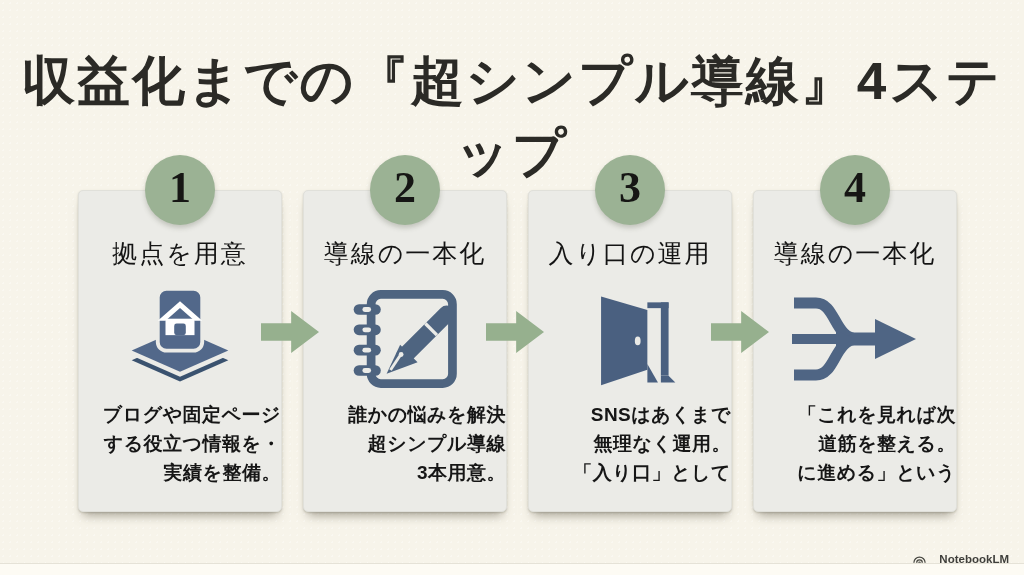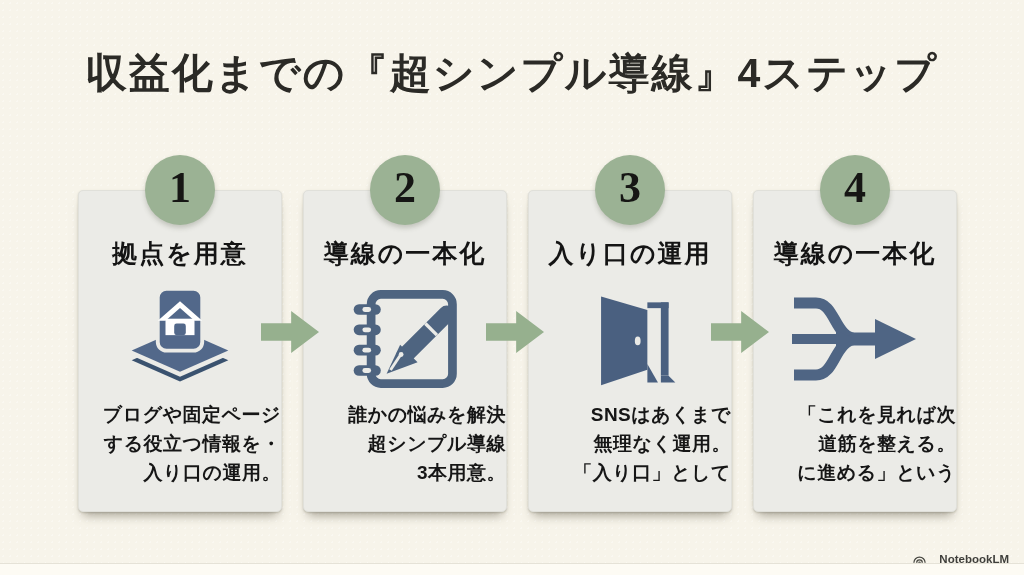--- a/index.html
+++ b/index.html
@@ -6,22 +6,22 @@
   .slide{
     position:relative;width:1024px;height:575px;overflow:hidden;
     background:#f7f4ea;
     background-image:radial-gradient(rgba(255,255,255,.35) 1px, transparent 1px);
     background-size:7px 7px;
     font-family:"Liberation Sans","DejaVu Sans",sans-serif;
   }
   .main-title{
     position:absolute;top:46px;left:0;width:100%;
     text-align:center;
-    font-family:Liberation Sans, sans-serif;
-    font-weight:700;font-size:41px;letter-spacing:2px;color:#2b2a26;
+    font-family:Liberation Mono, monospace;
+    font-weight:700;font-size:53px;letter-spacing:2px;color:#2b2a26;
   }
   .card{
     position:absolute;top:190px;width:202px;height:320px;
     background:#ebebe7;border-radius:5px;
     border:1px solid #e0e0da;
     box-shadow:0 8px 10px -5px rgba(95,90,72,.55), 0 1px 2px rgba(95,90,72,.25);
   }
   .card-1{left:78px;}
   .card-2{left:303px;}
   .card-3{left:528px;}
@@ -33,21 +33,21 @@
     box-shadow:0 3px 5px rgba(70,80,60,.25);
     display:flex;align-items:center;justify-content:center;
   }
   .step-number{
     font-family:"Liberation Serif","DejaVu Serif",serif;
     font-size:44px;font-weight:700;color:#161614;line-height:1;
     padding-bottom:4px;
   }
   .card-title{
     margin-top:46px;text-align:center;
-    font-size:25px;font-weight:700;color:#141414;letter-spacing:2px;
+    font-size:25px;font-weight:400;color:#141414;letter-spacing:2px;
   }
   .icon-wrap{
     height:122px;margin-top:8px;
     display:flex;align-items:center;justify-content:center;
   }
   .desc{
     text-align:right;font-size:19px;font-weight:700;
     line-height:29px;color:#161616;letter-spacing:.5px;
   }
   .flow-arrow{
@@ -87,21 +87,21 @@
         <polygon points="10,66 60,44 110,66 60,88" fill="#52688a"></polygon>
         <rect x="37" y="2" width="46" height="64" rx="9" fill="#52688a" stroke="#ebebe7" stroke-width="4"></rect>
         <polygon points="60,15 83,35 75,35 60,22 45,35 37,35" fill="#ffffff"></polygon>
         <rect x="45" y="33" width="30" height="17" fill="#ffffff"></rect>
         <rect x="54" y="38" width="12" height="12" rx="2.5" fill="#52688a"></rect>
       </svg>
     </div>
     <div class="desc">
       <div>ブログや固定ページ</div>
       <div>する役立つ情報を・</div>
-      <div>入り口の運用。</div>
+      <div>実績を整備。</div>
     </div>
   </div>
 
   <div class="card card-2">
     <div class="step-circle">
       <span class="step-number">2</span>
     </div>
     <div class="card-title">導線の一本化</div>
     <div class="icon-wrap">
       <svg width="122" height="106" viewBox="0 0 126 108" aria-hidden="true">

